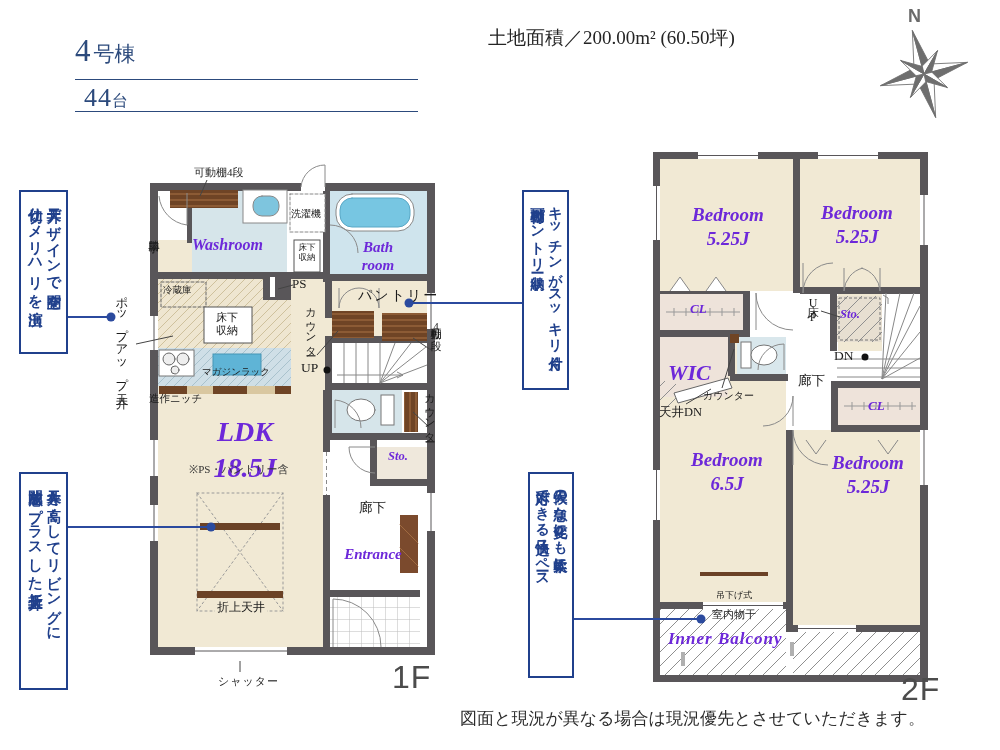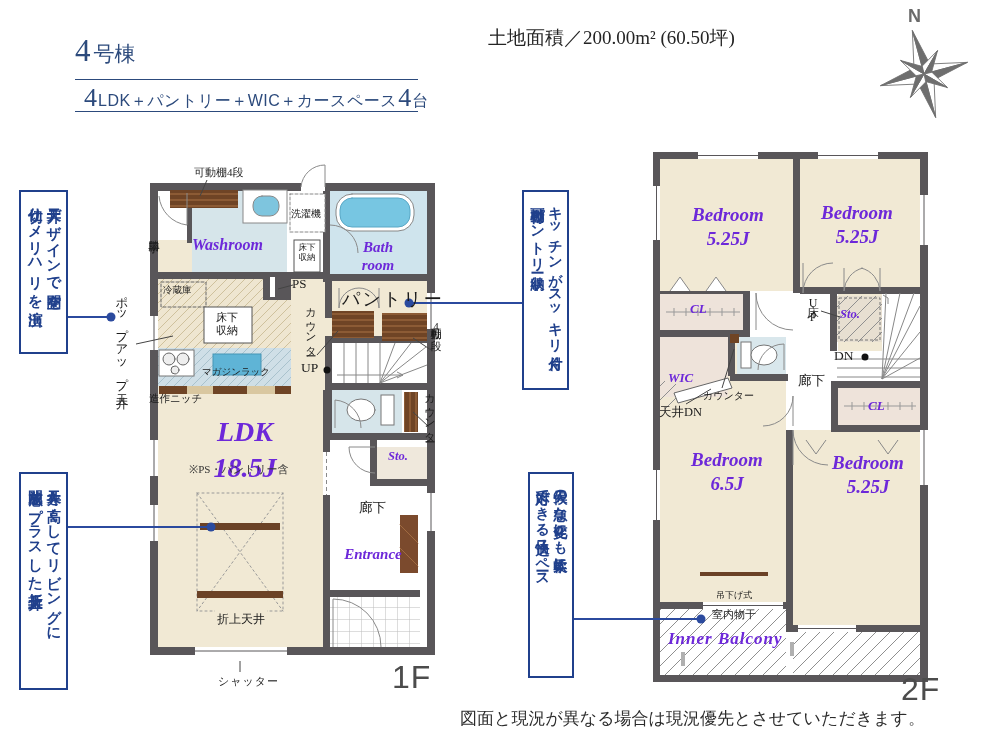--- a/index.html
+++ b/index.html
@@ -21,21 +21,20 @@
 </head>
 <body>
 
 <div class="abs" style="left:75px;top:33px;display:flex;align-items:baseline;gap:3px">
   <span class="navy" style="font-family:'Liberation Serif',serif;font-size:31px">4</span>
   <span class="navy" style="font-size:21px">号棟</span>
 </div>
 <div class="abs rule" style="left:75px;top:79px;width:343px"></div>
 <div class="abs" style="left:84px;top:83px;display:flex;align-items:baseline;gap:1px">
   <span class="navy" style="font-family:'Liberation Serif',serif;font-size:26px">4</span>
-  <span class="navy" style="font-size:16px;letter-spacing:.5px">LDK＋パントリー＋WIC＋カースペース</span>
   <span class="navy" style="font-family:'Liberation Serif',serif;font-size:26px">4</span>
   <span class="navy" style="font-size:16px">台</span>
 </div>
 <div class="abs rule" style="left:75px;top:111px;width:343px"></div>
 
 <div class="abs jp" style="left:488px;top:24px;font-size:19px;line-height:28px;color:#242424">
   <div>土地面積／200.00m² (60.50坪)</div>
 </div>
 
 <div class="abs" style="left:908px;top:6px;font-size:18px;font-weight:700;color:#6a6a6a">N</div>
@@ -372,43 +371,43 @@
 <div class="abs room center" style="left:175px;top:236px;width:105px;font-size:16px">Washroom</div>
 <div class="abs jp" style="left:291px;top:207px;font-size:10px">洗濯機</div>
 <div class="abs jp pre center" style="left:293px;top:243px;width:28px;font-size:8.5px;line-height:1.15">床下
 収納</div>
 <div class="abs room center pre" style="left:342px;top:238px;width:72px;font-size:15px;line-height:1.2">Bath
 room</div>
 <div class="abs jp" style="left:292px;top:276px;font-size:13px">PS</div>
 <div class="abs jp" style="left:163px;top:284px;font-size:9.5px">冷蔵庫</div>
 <div class="abs jp pre center" style="left:204px;top:311px;width:46px;font-size:11px;line-height:1.2">床下
 収納</div>
-<div class="abs jp" style="left:342px;top:287px;font-size:18px;letter-spacing:2px">パントリー</div>
+<div class="abs jp" style="left:358px;top:287px;font-size:14px;letter-spacing:2px">パントリー</div>
 <div class="abs jp v" style="left:303px;top:300px;font-size:11px">カウンター</div>
 <div class="abs jp v" style="left:428px;top:320px;font-size:11px">可動棚4段</div>
 <div class="abs jp" style="left:301px;top:360px;font-size:13.5px">UP</div>
 <div class="abs jp" style="left:202px;top:366px;font-size:9.5px">マガジンラック</div>
 <div class="abs jp" style="left:149px;top:392px;font-size:10.5px">造作ニッチ</div>
 <div class="abs jp v" style="left:422px;top:386px;font-size:11px">カウンター</div>
 <div class="abs room center" style="left:376px;top:449px;width:44px;font-size:12.5px">Sto.</div>
 <div class="abs jp" style="left:359px;top:499px;font-size:13.5px">廊下</div>
 <div class="abs room center" style="left:333px;top:546px;width:80px;font-size:15px">Entrance</div>
 <div class="abs room center pre" style="left:193px;top:414px;width:104px;font-size:28px;line-height:1.3">LDK
 18.5J</div>
 <div class="abs jp" style="left:189px;top:461px;font-size:11px;color:#333">※PS・パントリー含</div>
-<div class="abs jp" style="left:215px;top:599px;font-size:12px;background:#f1e9d4;padding:12px 2px">折上天井</div>
+<div class="abs jp" style="left:215px;top:599px;font-size:12px;background:#f1e9d4;padding:0 2px">折上天井</div>
 <div class="abs jp" style="left:218px;top:674px;font-size:11px;letter-spacing:1px">シャッター</div>
 <div class="abs floorbig" style="left:392px;top:659px">1F</div>
 
 <div class="abs room center pre" style="left:688px;top:203px;width:80px;font-size:19px;line-height:1.25">Bedroom
 5.25J</div>
 <div class="abs room center pre" style="left:817px;top:201px;width:80px;font-size:19px;line-height:1.25">Bedroom
 5.25J</div>
 <div class="abs room" style="left:690px;top:301px;font-size:13px">CL</div>
-<div class="abs room" style="left:668px;top:370px;font-size:13px">WIC</div>
+<div class="abs room" style="left:668px;top:360px;font-size:22px">WIC</div>
 <div class="abs jp" style="left:659px;top:404px;font-size:12.5px">天井DN</div>
 <div class="abs jp" style="left:703px;top:389px;font-size:10px">カウンター</div>
 <div class="abs jp v" style="left:804px;top:296px;font-size:12px">床UP</div>
 <div class="abs room" style="left:840px;top:307px;font-size:12.5px">Sto.</div>
 <div class="abs jp" style="left:834px;top:348px;font-size:13.5px">DN</div>
 <div class="abs jp" style="left:798px;top:372px;font-size:13.5px">廊下</div>
 <div class="abs room" style="left:868px;top:398px;font-size:13px">CL</div>
 <div class="abs room center pre" style="left:687px;top:448px;width:80px;font-size:19px;line-height:1.25">Bedroom
 6.5J</div>
 <div class="abs room center pre" style="left:828px;top:451px;width:80px;font-size:19px;line-height:1.25">Bedroom

